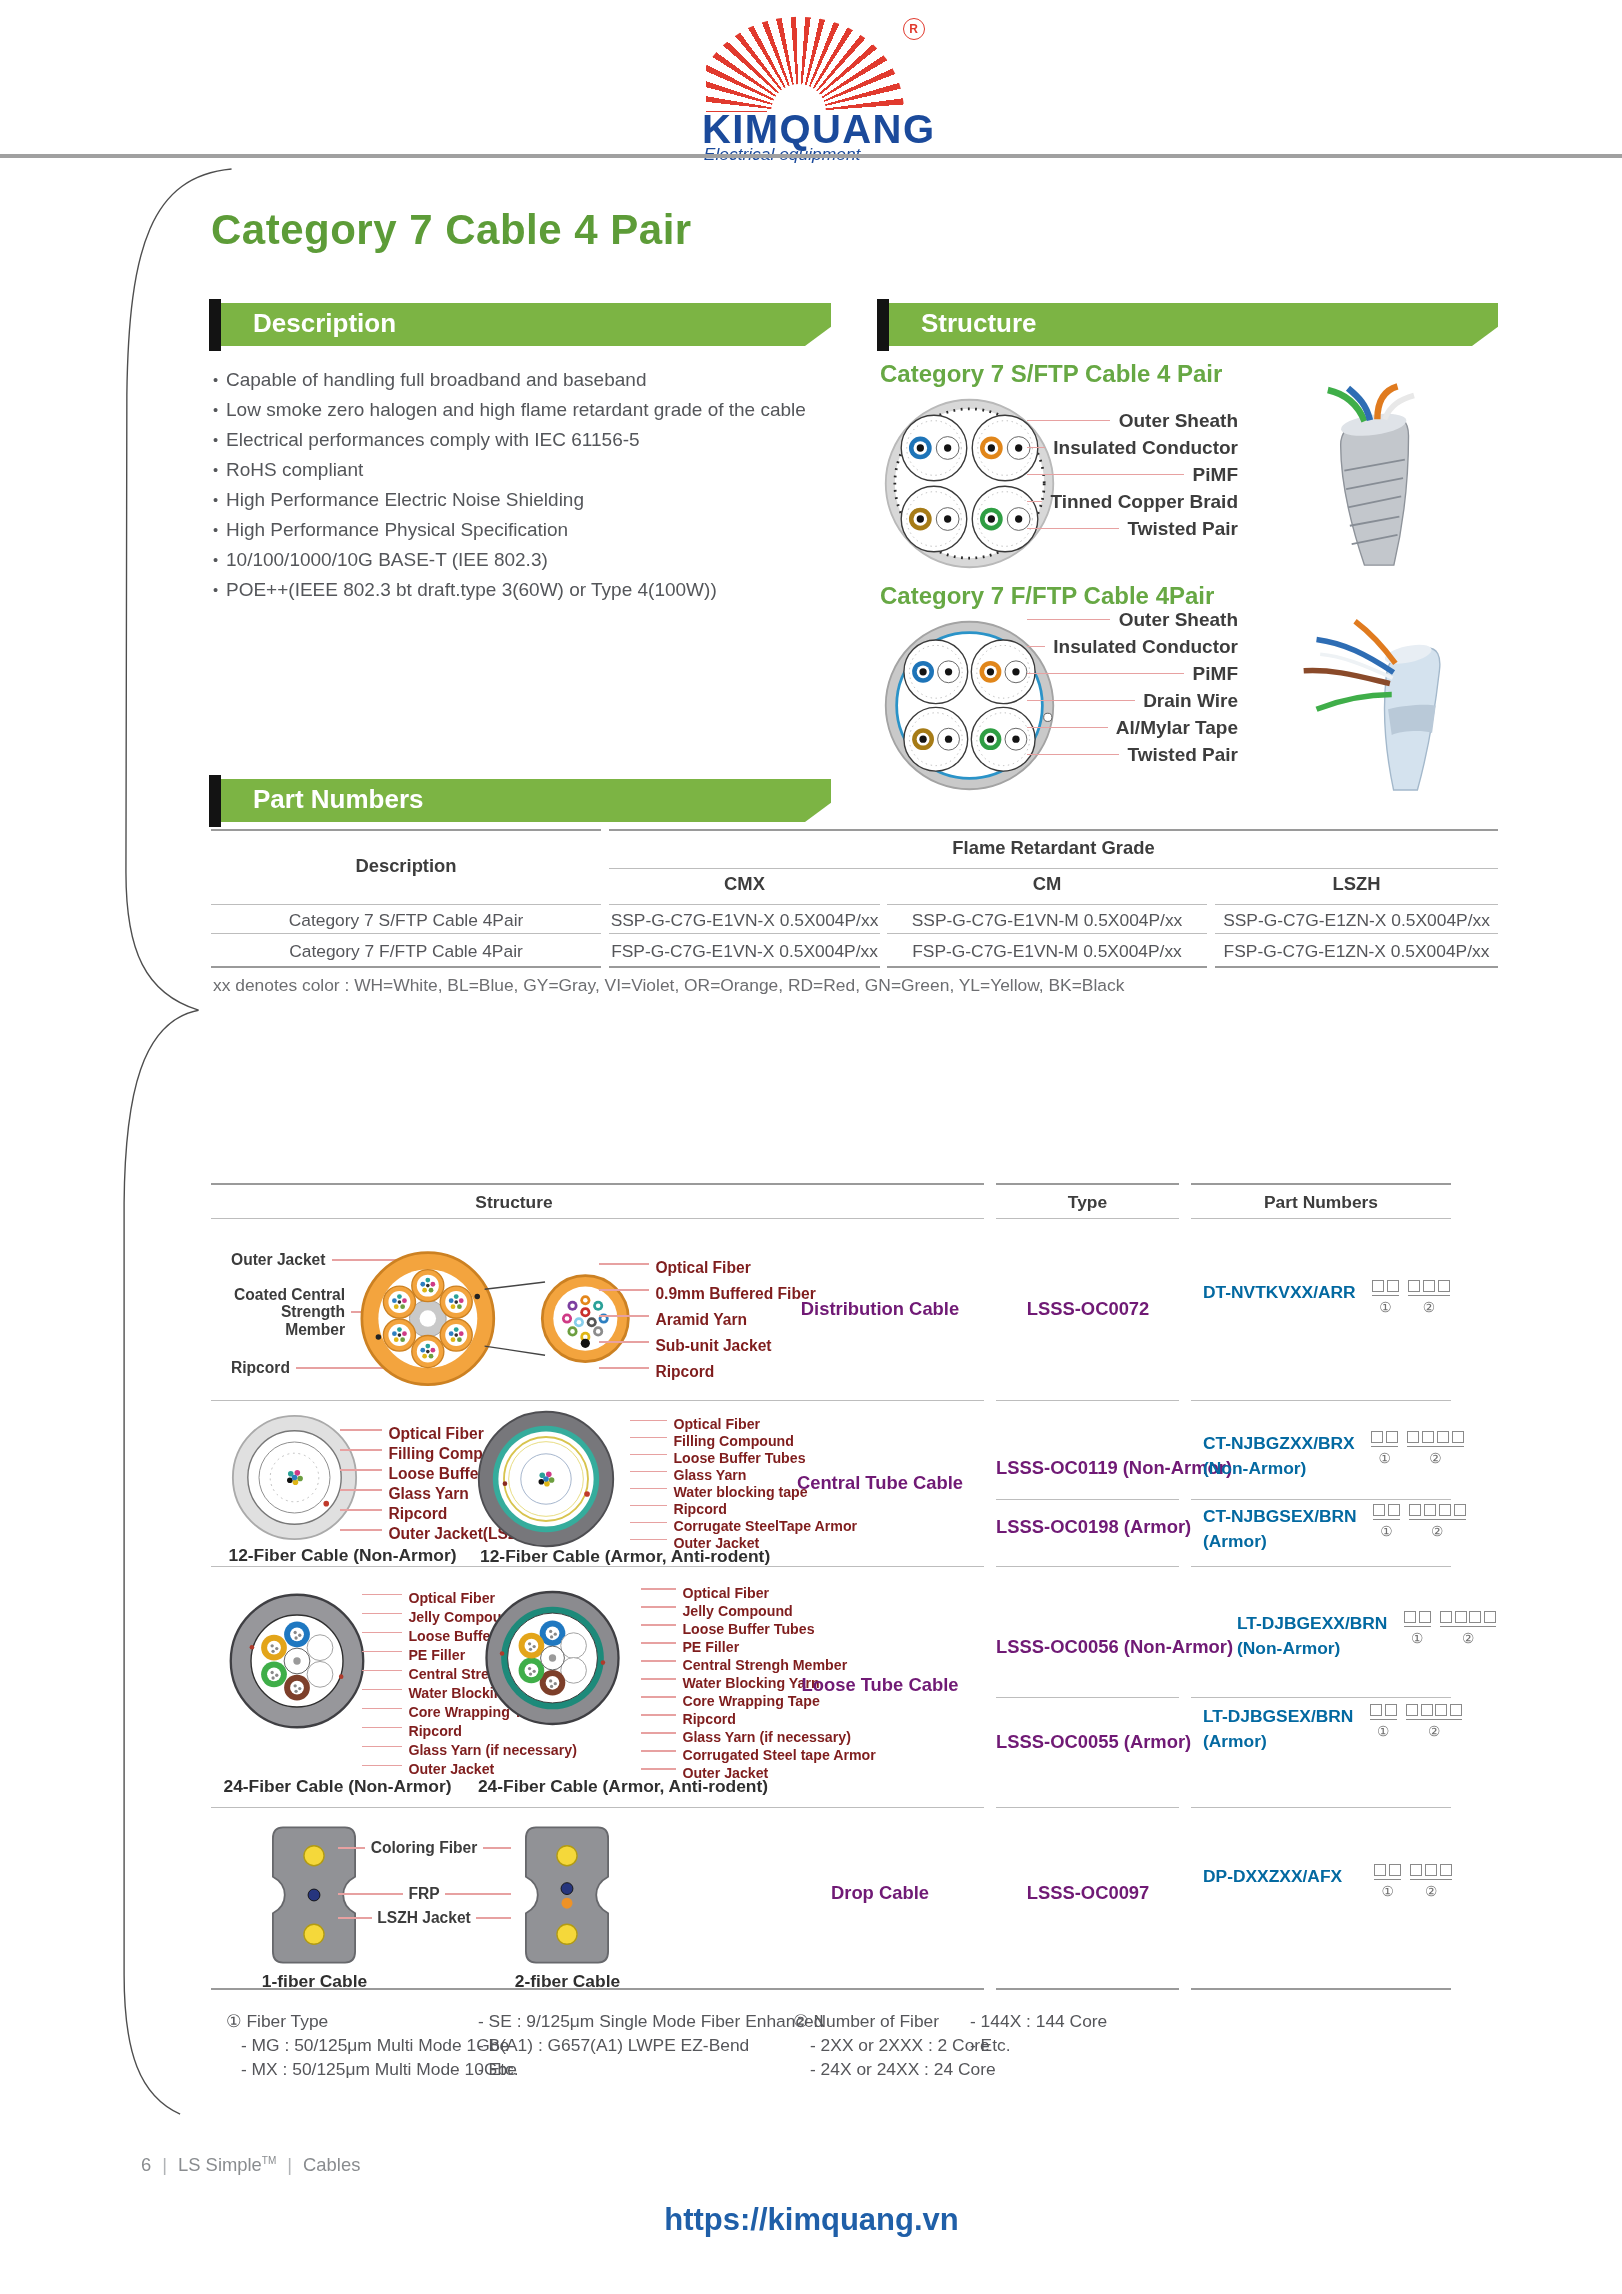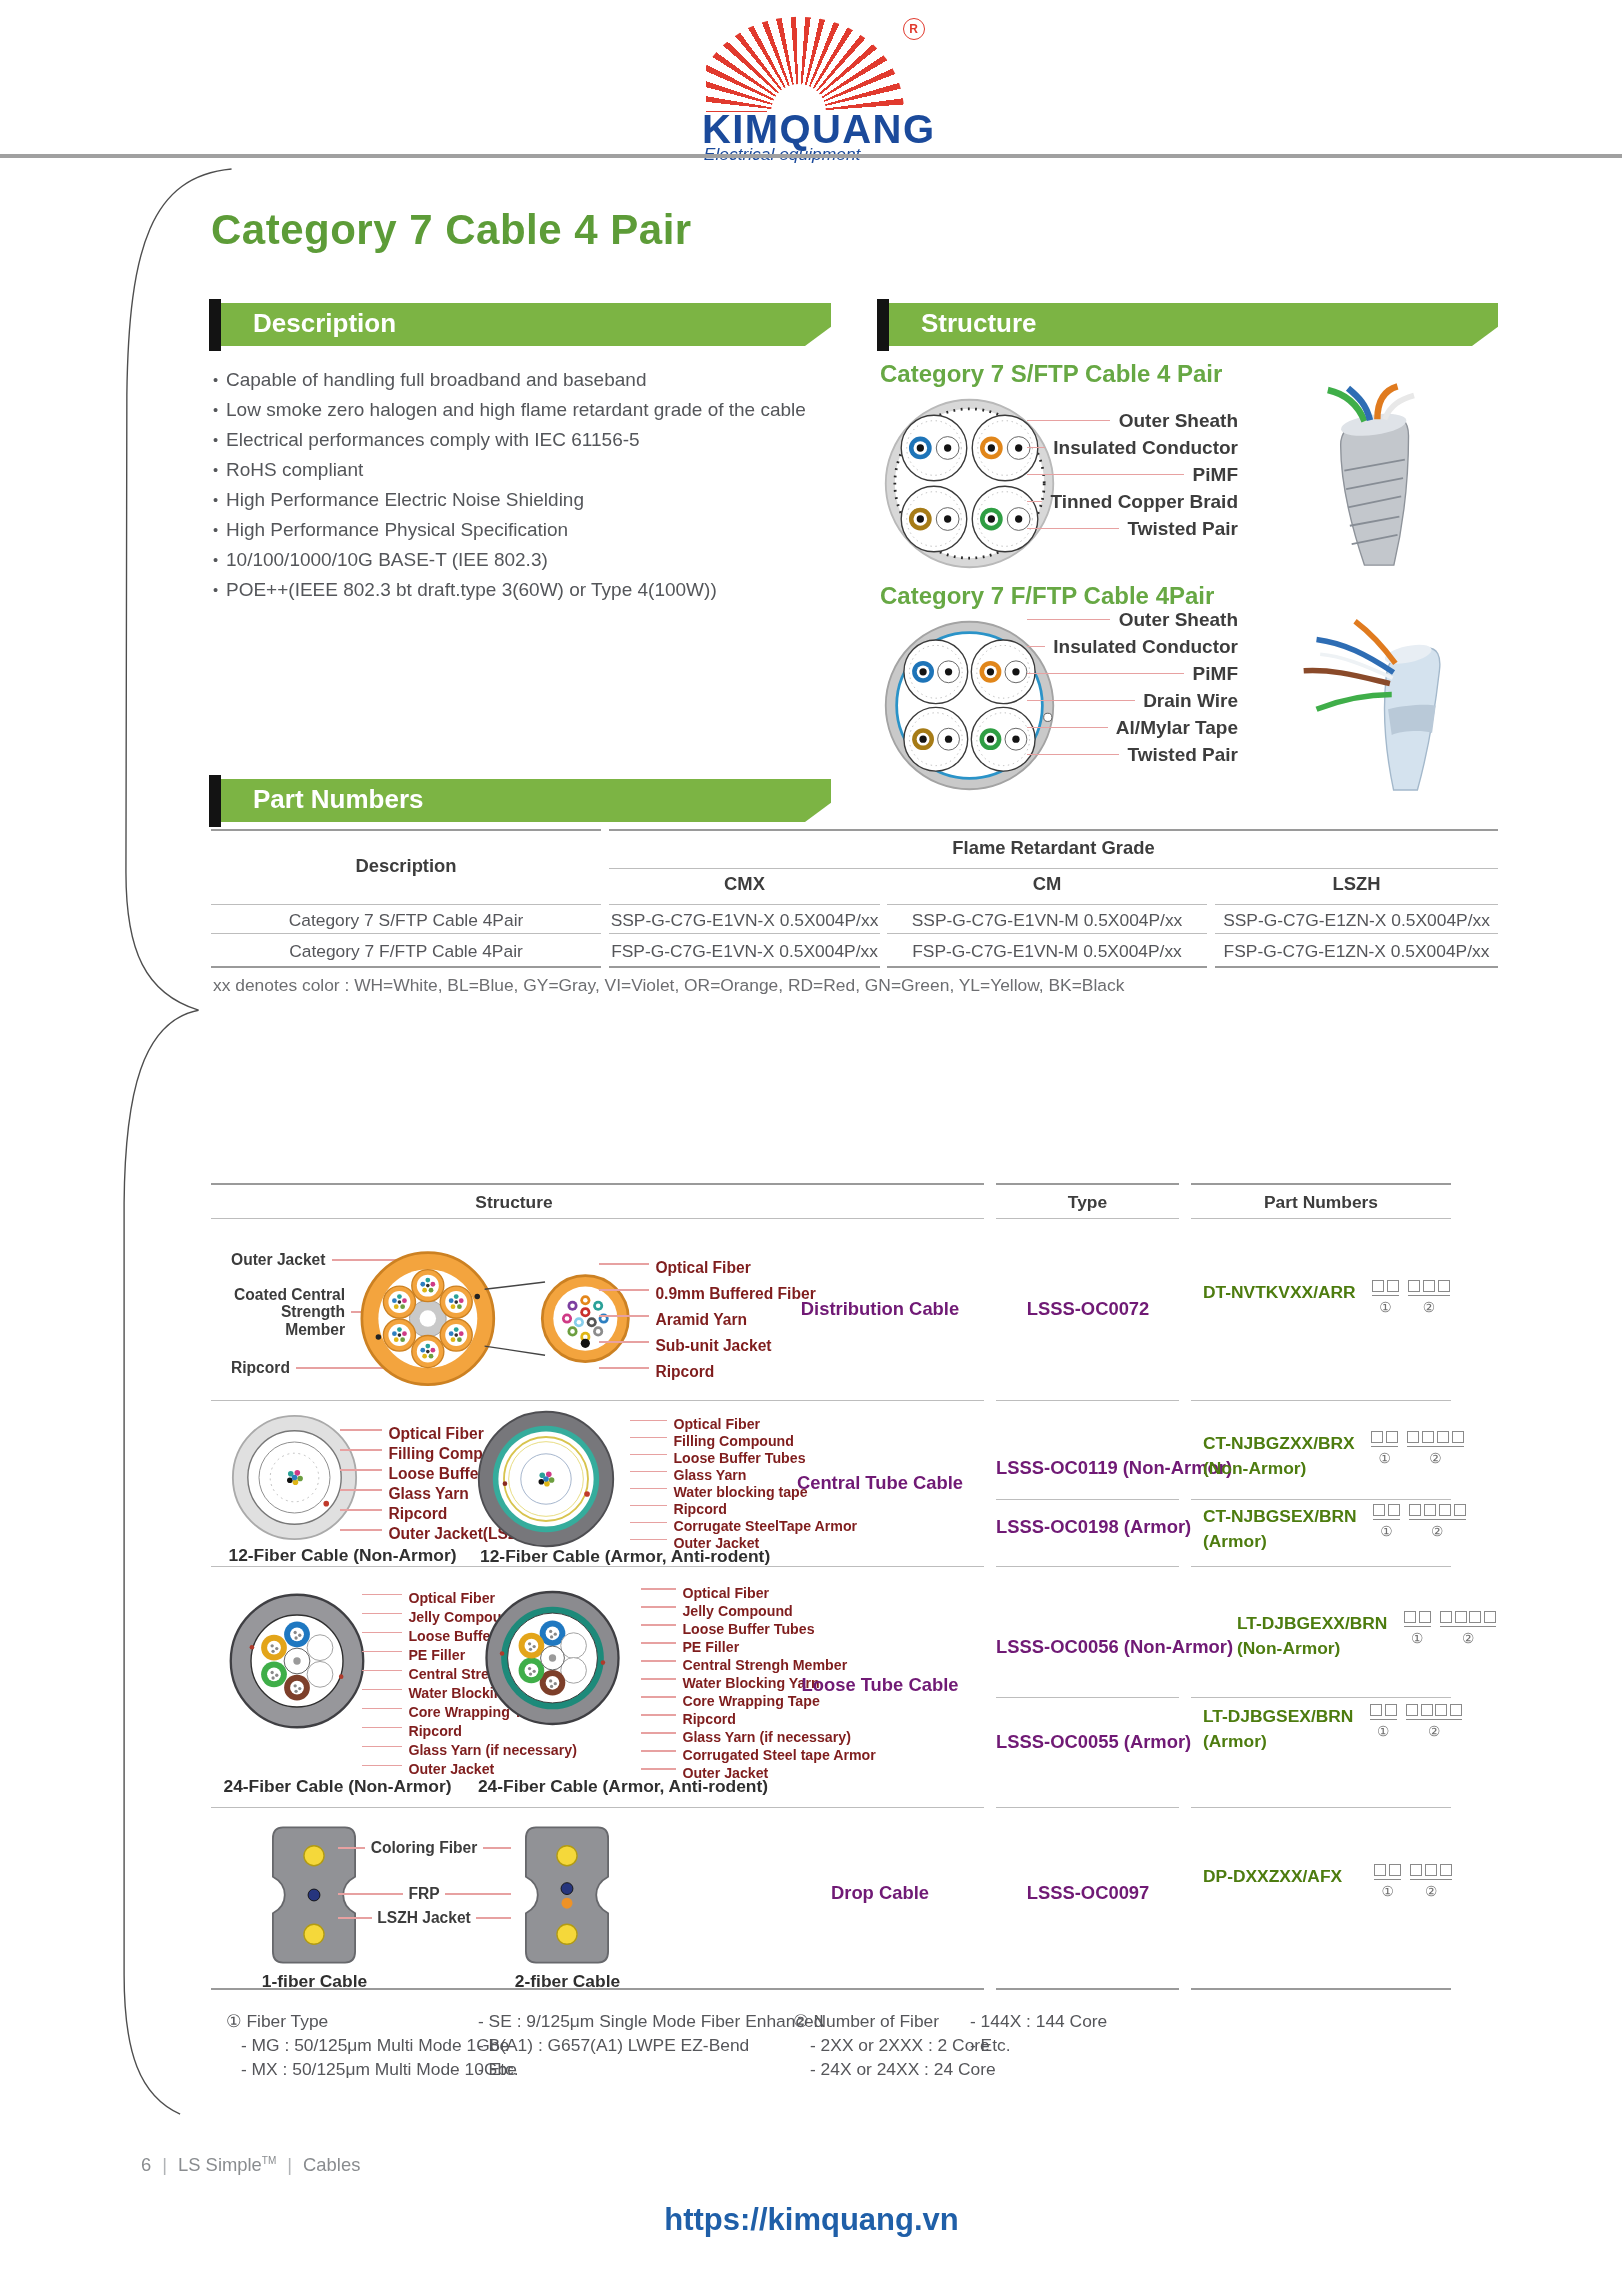--- a/index.html
+++ b/index.html
@@ -50,21 +50,21 @@
   .labels.small .ltxt{font-size:14.2px;}
   .dlrow{position:absolute;display:flex;align-items:center;height:22px;}
   .dltxt{font-size:15.6px;font-weight:700;color:#3c3c3c;text-align:right;line-height:17.4px;}
   .dllead{flex:1;height:1.4px;background:#e7a1a1;margin-left:6.4px;min-width:16.5px;}
   .drow{position:absolute;display:flex;align-items:center;height:20px;}
   .dlead{flex:1;height:1.4px;background:#e7a1a1;margin:0 5.5px;}
   .dtxt{font-size:15.6px;font-weight:700;color:#3c3c3c;white-space:nowrap;}
   .cap{position:absolute;font-size:17.4px;font-weight:700;color:#2f2f2f;text-align:center;white-space:nowrap;}
   .ncell{position:absolute;text-align:center;font-size:18.4px;font-weight:600;color:#701a75;line-height:24px;white-space:nowrap;}
   .pcell{position:absolute;display:flex;align-items:flex-start;gap:7.3px;}
-  .pcode{font-size:17.4px;font-weight:700;color:#4d7c0f;white-space:nowrap;line-height:25px;}
+  .pcode{font-size:17.4px;font-weight:700;color:#0369a1;white-space:nowrap;line-height:25px;}
   .pboxes{display:inline-flex;}
   .bgrp{display:inline-flex;flex-direction:column;align-items:center;margin-left:9.2px;}
   .brow{display:flex;gap:2.8px;border-bottom:1.4px solid #8a8a8a;padding-bottom:2.8px;}
   .bx{width:12px;height:12px;border:1.4px solid #8a8a8a;background:#fff;box-sizing:border-box;}
   .bmark{font-size:13.8px;color:#707070;margin-top:2.8px;}
   
   .fn{position:absolute;font-size:17.4px;color:#55565a;line-height:24px;white-space:nowrap;}
   .fn .brows{line-height:24px;}
   .pageinfo{position:absolute;left:141px;top:2154px;font-size:18.4px;color:#898c8f;white-space:nowrap;}
   .psep{color:#b0b3b6;margin:0 11px;}

